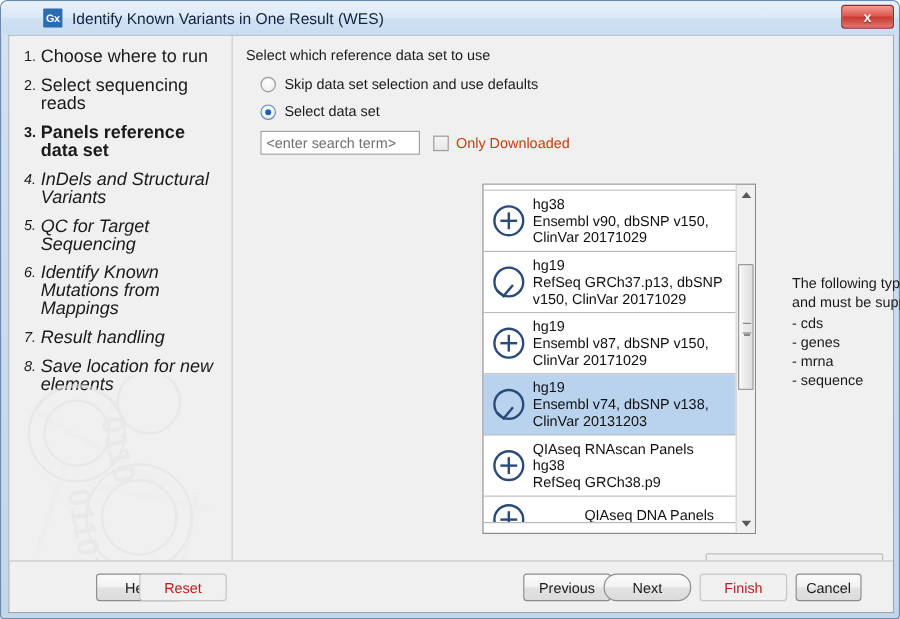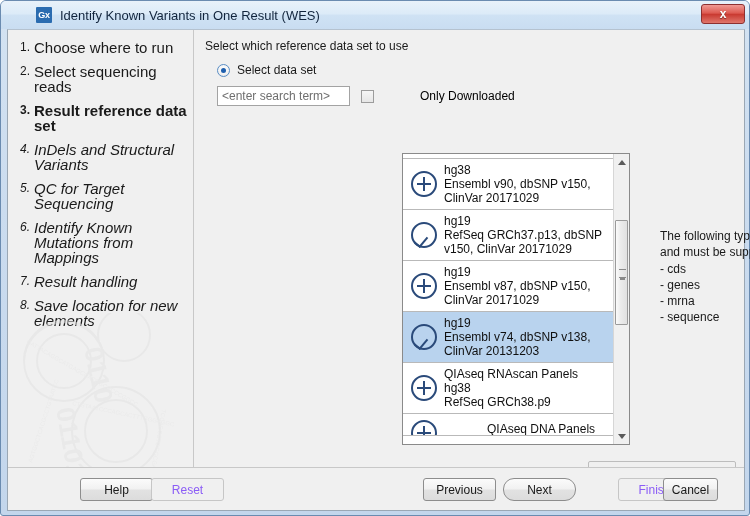--- a/index.html
+++ b/index.html
@@ -161,21 +161,21 @@
     font-family: "Liberation Sans", sans-serif;
     font-size: 12px;
     color: #6f6f6f;
     padding: 0 4px;
     outline: none;
   }
   #search-input::placeholder { color: #6f6f6f; opacity: 1; }
   #only-dl-wrap {
     display: flex; align-items: center;
     margin-left: 11px;
-    font-size: 12px; color: #000000; gap: 40px;
+    font-size: 12px; color: #c2410c;
   }
   .checkbox {
     width: 13px; height: 13px;
     border: 1px solid #9c9c9c;
     background: linear-gradient(to bottom, #f6f6f6, #e6e6e6);
     margin-right: 6px;
     flex: 0 0 13px;
   }
 
   
@@ -318,29 +318,28 @@
     border: 1px solid #8d8d8d;
     border-radius: 3px;
     background: linear-gradient(to bottom, #fbfbfb 0%, #f1f1f1 48%, #e2e2e2 52%, #dcdcdc 100%);
     font-family: "Liberation Sans", sans-serif;
     font-size: 12px;
     color: #1a1a1a;
     display: flex; align-items: center; justify-content: center;
     cursor: pointer;
   }
   .btn.disabled {
-    color: #8b5cf6;
+    color: #b91c1c;
     border-color: #c6c6c6;
     background: #f0f0f0;
     cursor: default;
-    margin-left: 35px;
   }
   #btn-help { left: 25px; width: 73px; margin-left: 47px; }
   #btn-reset { left: 108px; width: 73px; }
-  #btn-previous { left: 415px; width: 73px; }
+  #btn-previous { left: 428px; width: 73px; }
   #btn-next { left: 495px; width: 73px; border-radius: 11px; }
   #btn-finish { left: 575px; width: 73px; }
   #btn-cancel { left: 655px; width: 55px; }
 </style>
 </head>
 <body>
 
 <div id="window">
 
   <div id="titlebar">
@@ -358,21 +357,21 @@
         <div class="step">
           <span class="num">1.</span>
           <span class="label">Choose where to run</span>
         </div>
         <div class="step">
           <span class="num">2.</span>
           <span class="label">Select sequencing reads</span>
         </div>
         <div class="step current">
           <span class="num">3.</span>
-          <span class="label">Result reference data set</span>
+          <span class="label">Panels reference data set</span>
         </div>
         <div class="step pending">
           <span class="num">4.</span>
           <span class="label">InDels and Structural Variants</span>
         </div>
         <div class="step pending">
           <span class="num">5.</span>
           <span class="label">QC for Target Sequencing</span>
         </div>
         <div class="step pending">
@@ -407,20 +406,24 @@
             <text x="20" y="150" transform="rotate(-72 20 150)">AGTGGCTCACGCCTGTAATCC</text>
             <text x="150" y="96" transform="rotate(100 150 96)">TCCAGCCTGGGCGACAGAGC</text>
           </g>
         </svg>
       </div>
 
       <div id="content">
 
         <div id="panel-heading">Select which reference data set to use</div>
 
+        <div class="radio-row">
+          <span class="radio"></span>
+          <span>Skip data set selection and use defaults</span>
+        </div>
 
         <div class="radio-row">
           <span class="radio checked"></span>
           <span>Select data set</span>
         </div>
 
         <div id="search-row">
           <input id="search-input" type="text" placeholder="&lt;enter search term&gt;" style="">
           <label id="only-dl-wrap">
             <span class="checkbox"></span>

